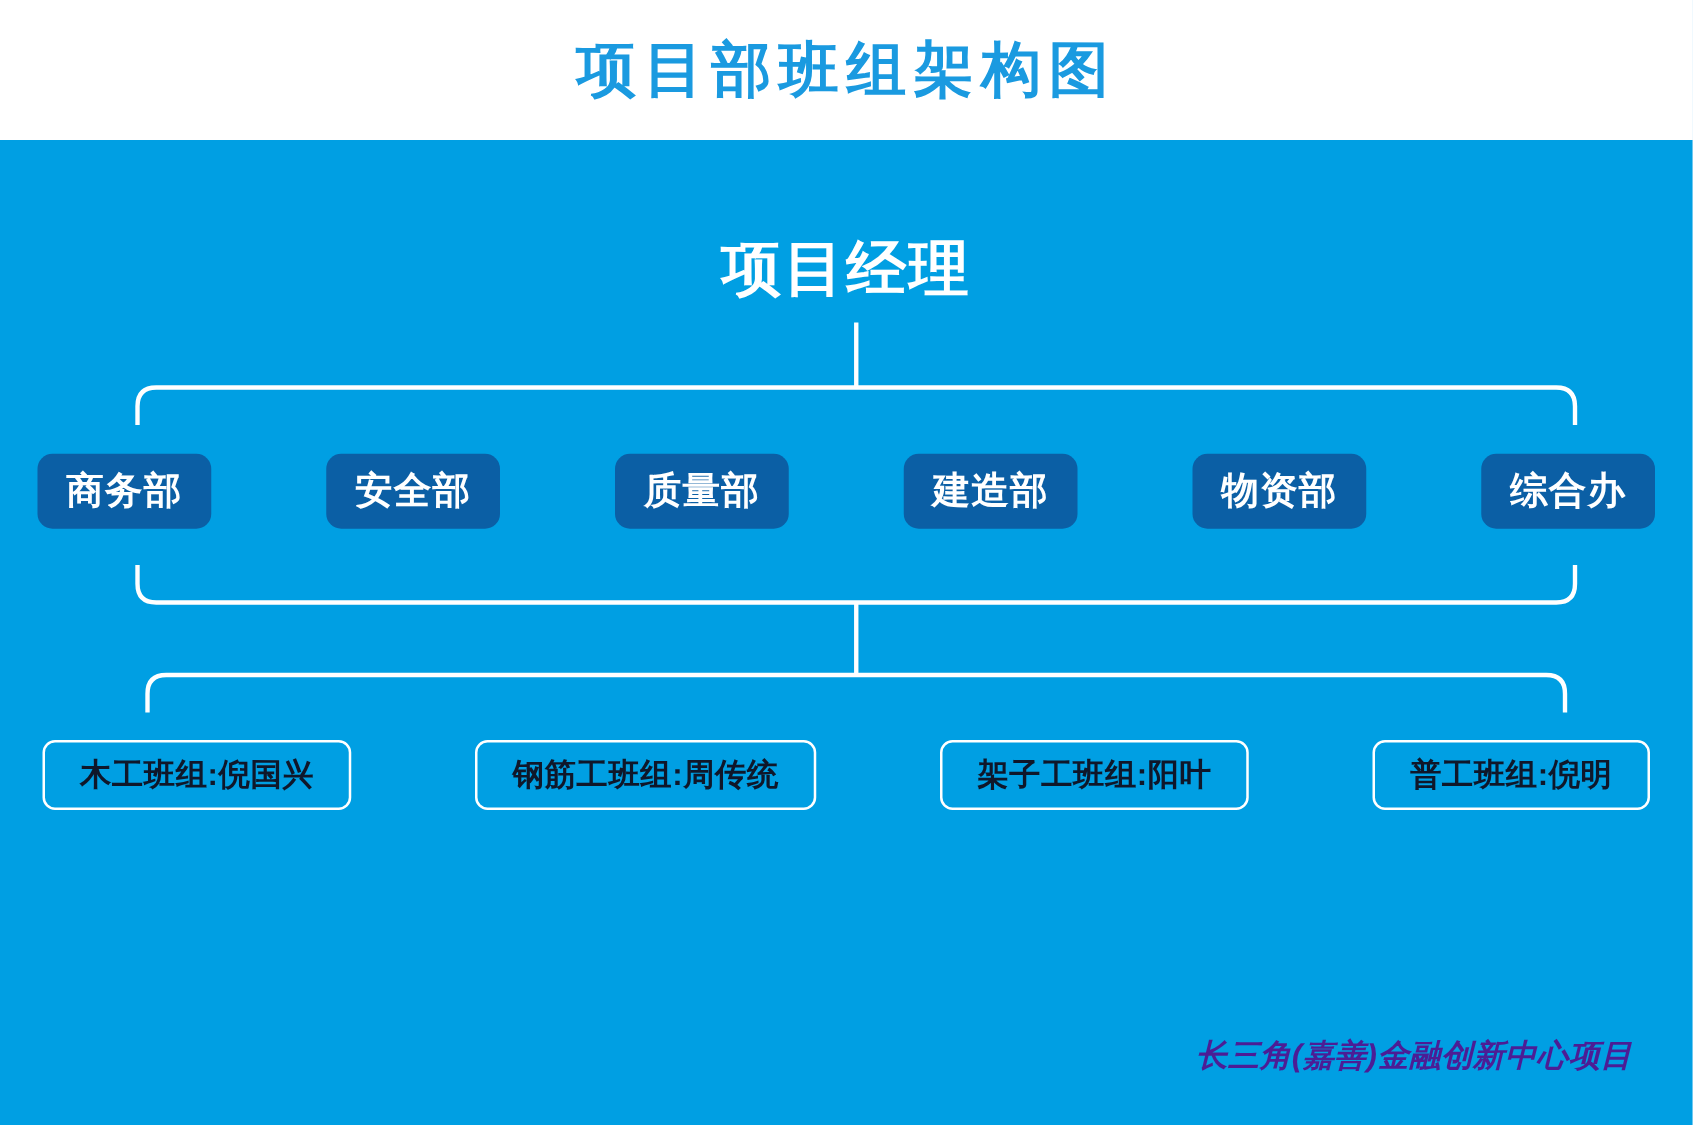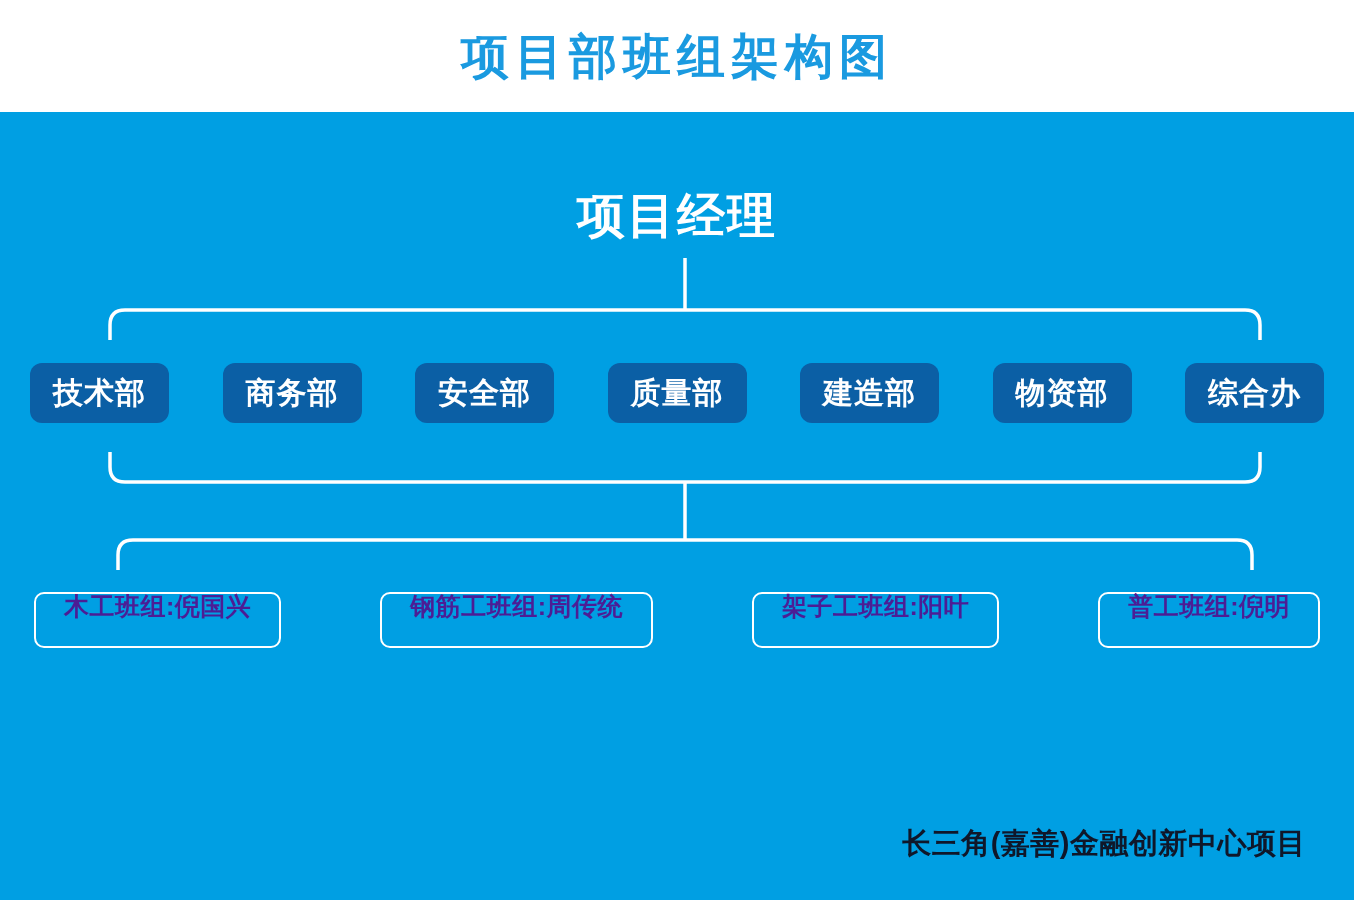--- a/index.html
+++ b/index.html
@@ -117,44 +117,45 @@
     width: 1286px;
     height: 56px;
     display: flex;
     align-items: stretch;
     justify-content: space-between;
   }
   .team-box {
     background: transparent;
     border: 2.5px solid #ffffff;
     border-radius: 10px;
-    color: #4c1d95;
+    color: #0f172a;
     font-size: 25px;
     font-weight: 700;
     letter-spacing: 0.5px;
     display: flex;
-    align-items: flex-start;
+    align-items: center;
     justify-content: center;
     padding: 0 28px;
     white-space: nowrap;
     line-height: 1;
     box-sizing: border-box;
   }
 
   
   .footer {
     position: absolute;
     right: 48px;
     bottom: 42px;
-    font-size: 29px;
-    font-weight: 700;
-    color: #0f172a;
+    font-size: 25px;
+    font-weight: 700;
+    color: #4c1d95;
     letter-spacing: 0.5px;
     white-space: nowrap;
     line-height: 1;
+    font-style: italic;
   }
 </style>
 </head>
 <body>
 
 <div class="page">
 
   <div class="header">
     <div class="chart-title">项目部班组架构图</div>
   </div>
@@ -175,23 +176,20 @@
         <path d="M 118 458 L 118 443 Q 118 428 133 428 L 1237 428 Q 1252 428 1252 443 L 1252 458"></path>
       </g>
     </svg>
 
     <div class="root-node">
       <span class="root-label">项目经理</span>
     </div>
 
     <div class="dept-row">
       <div class="dept-box">
-        <span>技术部</span>
-      </div>
-      <div class="dept-box">
         <span>商务部</span>
       </div>
       <div class="dept-box">
         <span>安全部</span>
       </div>
       <div class="dept-box">
         <span>质量部</span>
       </div>
       <div class="dept-box">
         <span>建造部</span>

